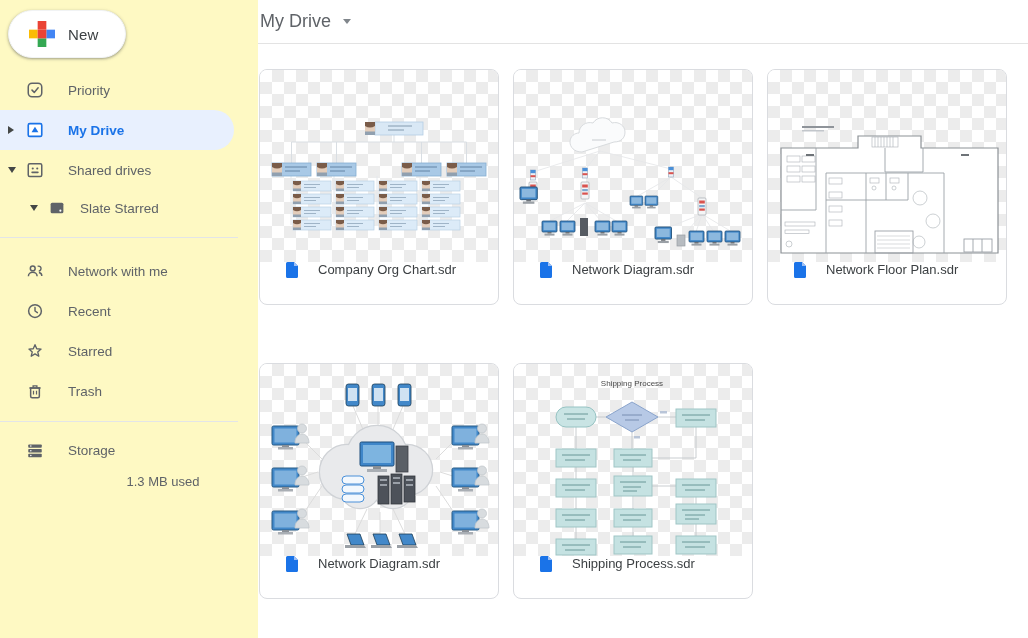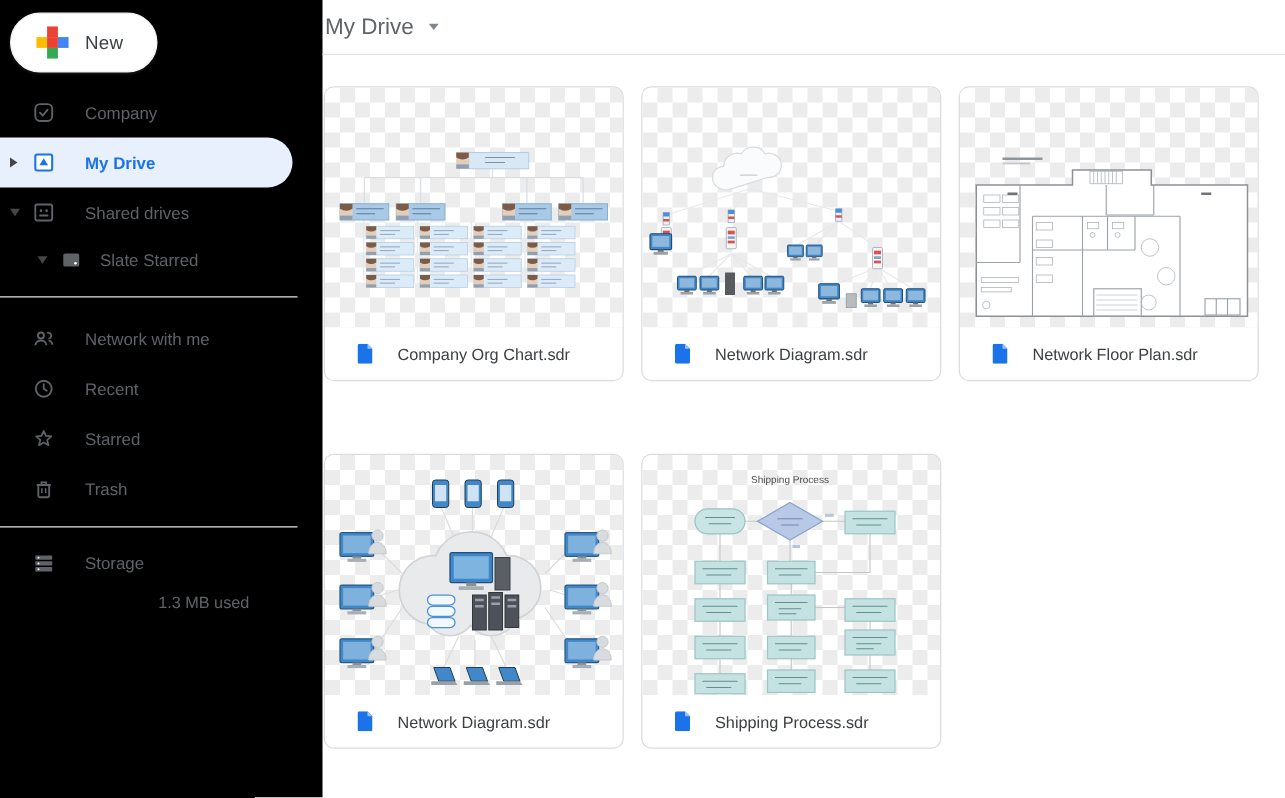--- a/index.html
+++ b/index.html
@@ -1,21 +1,21 @@
 <!DOCTYPE html>
 <html><head>
 <meta charset="utf-8">
 <style>
   * { box-sizing: border-box; margin: 0; padding: 0; }
   html,body { width:1028px; height:638px; background:#fff; overflow:hidden;
     font-family:"Liberation Sans", sans-serif; }
   body { position:relative; }
 
   
-  .sidebar { position:absolute; left:0; top:0; width:258px; height:638px; background:#000000; }
+  .sidebar { position:absolute; left:0; top:0; width:258px; height:638px; background:#fef9c3; }
   .new-btn { position:absolute; left:8px; top:10px; height:48px; padding:0 26px 0 20px;
     background:#fff; border:1px solid #f1f3f4; border-radius:24px;
     box-shadow:0 1px 2px rgba(60,64,67,.30), 0 1px 3px 1px rgba(60,64,67,.15);
     display:flex; align-items:center; gap:13px; cursor:pointer; }
   .new-label { font-size:15px; color:#3c4043; letter-spacing:.2px; }
 
   .nav { position:absolute; top:70px; left:0; width:258px; }
   .nav-item { height:40px; display:flex; align-items:center; padding-left:8px;
     color:#5f6368; font-size:13.5px; cursor:pointer; }
   .caret-slot { width:18px; display:flex; align-items:center; justify-content:flex-start; flex:none; }
@@ -45,21 +45,21 @@
     border-left:4.5px solid transparent; border-right:4.5px solid transparent; cursor:pointer; }
 
   .grid { margin:25px 0 0 1px; width:748px; display:flex; flex-wrap:wrap;
     column-gap:14px; row-gap:58px; }
   .card { width:240px; height:236px; border:1px solid #dadce0; border-radius:8px;
     background:#fff; overflow:hidden; cursor:pointer; }
   .thumb { width:238px; height:192px;
     background-image:conic-gradient(#ececec 25%, #ffffff 25% 50%, #ececec 50% 75%, #ffffff 75%);
     background-size:24px 24px; }
   .thumb svg { display:block; width:238px; height:192px; }
-  .card-footer { height:42px; display:flex; align-items:center; padding-left:26px; gap:20px; }
+  .card-footer { height:42px; display:flex; padding-left:26px; gap:20px; }
   .fname { font-size:13px; color:#3c4043; white-space:nowrap; }
   .ficon { flex:none; display:flex; }
 </style>
 </head>
 <body>
 
 <div class="sidebar">
 
   <div class="new-btn">
     <span style="display:flex;">
@@ -77,21 +77,21 @@
   <div class="nav">
 
     <div class="nav-item">
       <span class="caret-slot"></span>
       <span class="nav-icon">
         <svg width="18" height="18" viewBox="0 0 24 24" fill="none" stroke="#5f6368" stroke-width="2">
           <rect x="3" y="3" width="18" height="18" rx="5"></rect>
           <path d="M8 12.2 l3 3 l5.2 -6.2" stroke-linecap="round" stroke-linejoin="round"></path>
         </svg>
       </span>
-      <span class="nav-label">Company</span>
+      <span class="nav-label">Priority</span>
     </div>
 
     <div class="nav-item selected">
       <span class="caret-slot">
           <i class="tri-right"></i>
         </span>
       <span class="nav-icon">
         <svg width="18" height="18" viewBox="0 0 24 24">
           <rect x="3" y="3.5" width="18" height="17" rx="2" fill="#fff" stroke="#1a73e8" stroke-width="2.2"></rect>
           <path d="M12 7.5 l4.6 7.5 h-9.2 z" fill="#1a73e8"></path>

